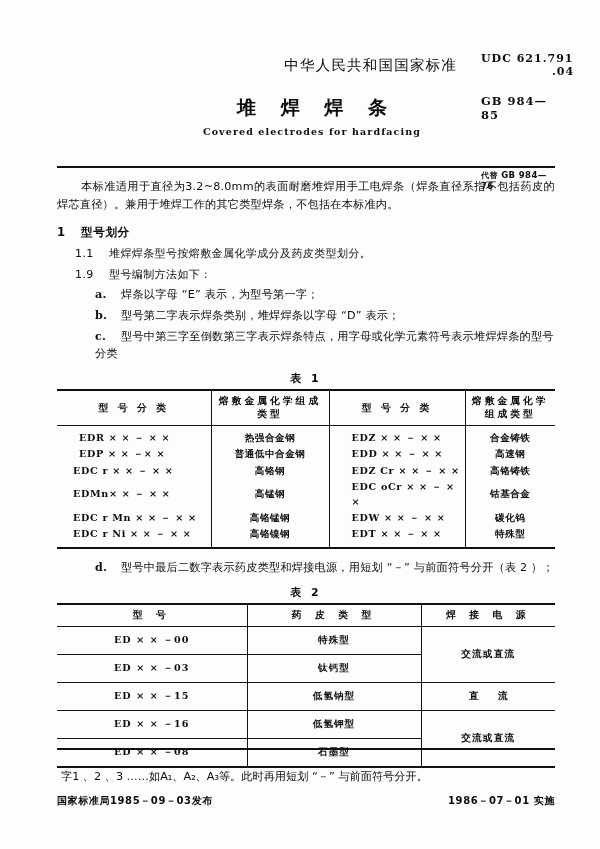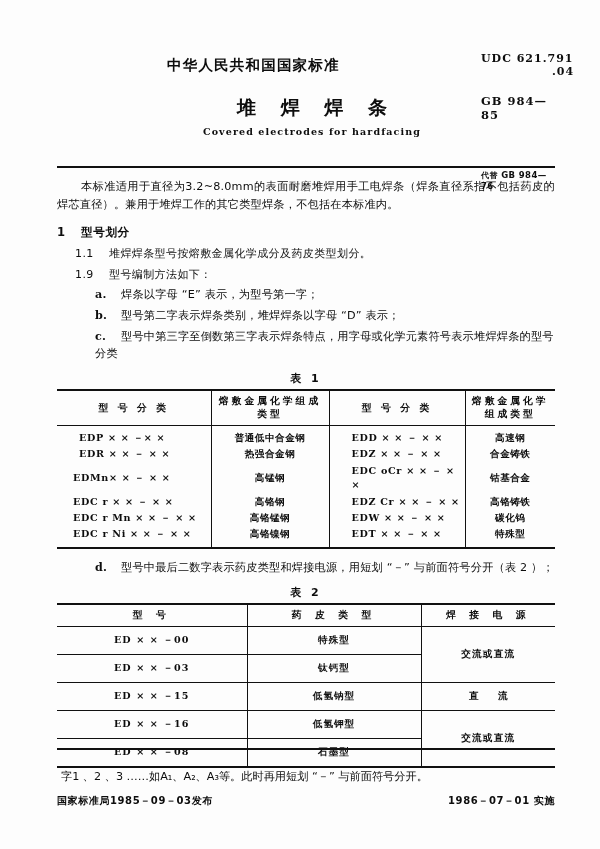--- a/index.html
+++ b/index.html
@@ -29,23 +29,23 @@
     left: 57px;
     top: 48px;
     width: 498px;
     height: 110px;
   }
   .nat-std {
     position: absolute;
     left: 110px;
     top: 8px;
     width: 290px;
-    text-align: left;
+    text-align: right;
     font-size: 14.5px;
-    font-weight: bold;
+    font-weight: normal;
     letter-spacing: 1.2px;
   }
   .doc-title {
     position: absolute;
     left: 110px;
     top: 47px;
     width: 290px;
     text-align: center;
     font-size: 19px;
     font-weight: bold;
@@ -302,42 +302,42 @@
       <thead>
         <tr class="t-outer-top t-hrule">
           <th>型 号 分 类</th>
           <th class="vline">熔敷金属化学组成类型</th>
           <th class="vline">型 号 分 类</th>
           <th class="vline">熔敷金属化学组成类型</th>
         </tr>
       </thead>
       <tbody>
         <tr>
+          <td class="model">EDR × × － × ×</td>
+          <td class="comp vline">热强合金钢</td>
+          <td class="model vline">EDZ × × － × ×</td>
+          <td class="comp vline">合金铸铁</td>
+        </tr>
+        <tr>
           <td class="model">EDP × × －× ×</td>
           <td class="comp vline">普通低中合金钢</td>
           <td class="model vline">EDD × × － × ×</td>
           <td class="comp vline">高速钢</td>
         </tr>
         <tr>
-          <td class="model">EDR × × － × ×</td>
-          <td class="comp vline">热强合金钢</td>
-          <td class="model vline">EDZ × × － × ×</td>
-          <td class="comp vline">合金铸铁</td>
+          <td class="model r3">EDC r × × － × ×</td>
+          <td class="comp vline">高铬钢</td>
+          <td class="model vline">EDZ Cr × × － × ×</td>
+          <td class="comp vline">高铬铸铁</td>
         </tr>
         <tr>
           <td class="model r3">EDMn× × － × ×</td>
           <td class="comp vline">高锰钢</td>
           <td class="model vline">EDC oCr × × － × ×</td>
           <td class="comp vline">钴基合金</td>
-        </tr>
-        <tr>
-          <td class="model r3">EDC r × × － × ×</td>
-          <td class="comp vline">高铬钢</td>
-          <td class="model vline">EDZ Cr × × － × ×</td>
-          <td class="comp vline">高铬铸铁</td>
         </tr>
         <tr>
           <td class="model r3">EDC r Mn × × － × ×</td>
           <td class="comp vline">高铬锰钢</td>
           <td class="model vline">EDW × × － × ×</td>
           <td class="comp vline">碳化钨</td>
         </tr>
         <tr class="t-outer-bot">
           <td class="model r3">EDC r Ni × × － × ×</td>
           <td class="comp vline">高铬镍钢</td>

